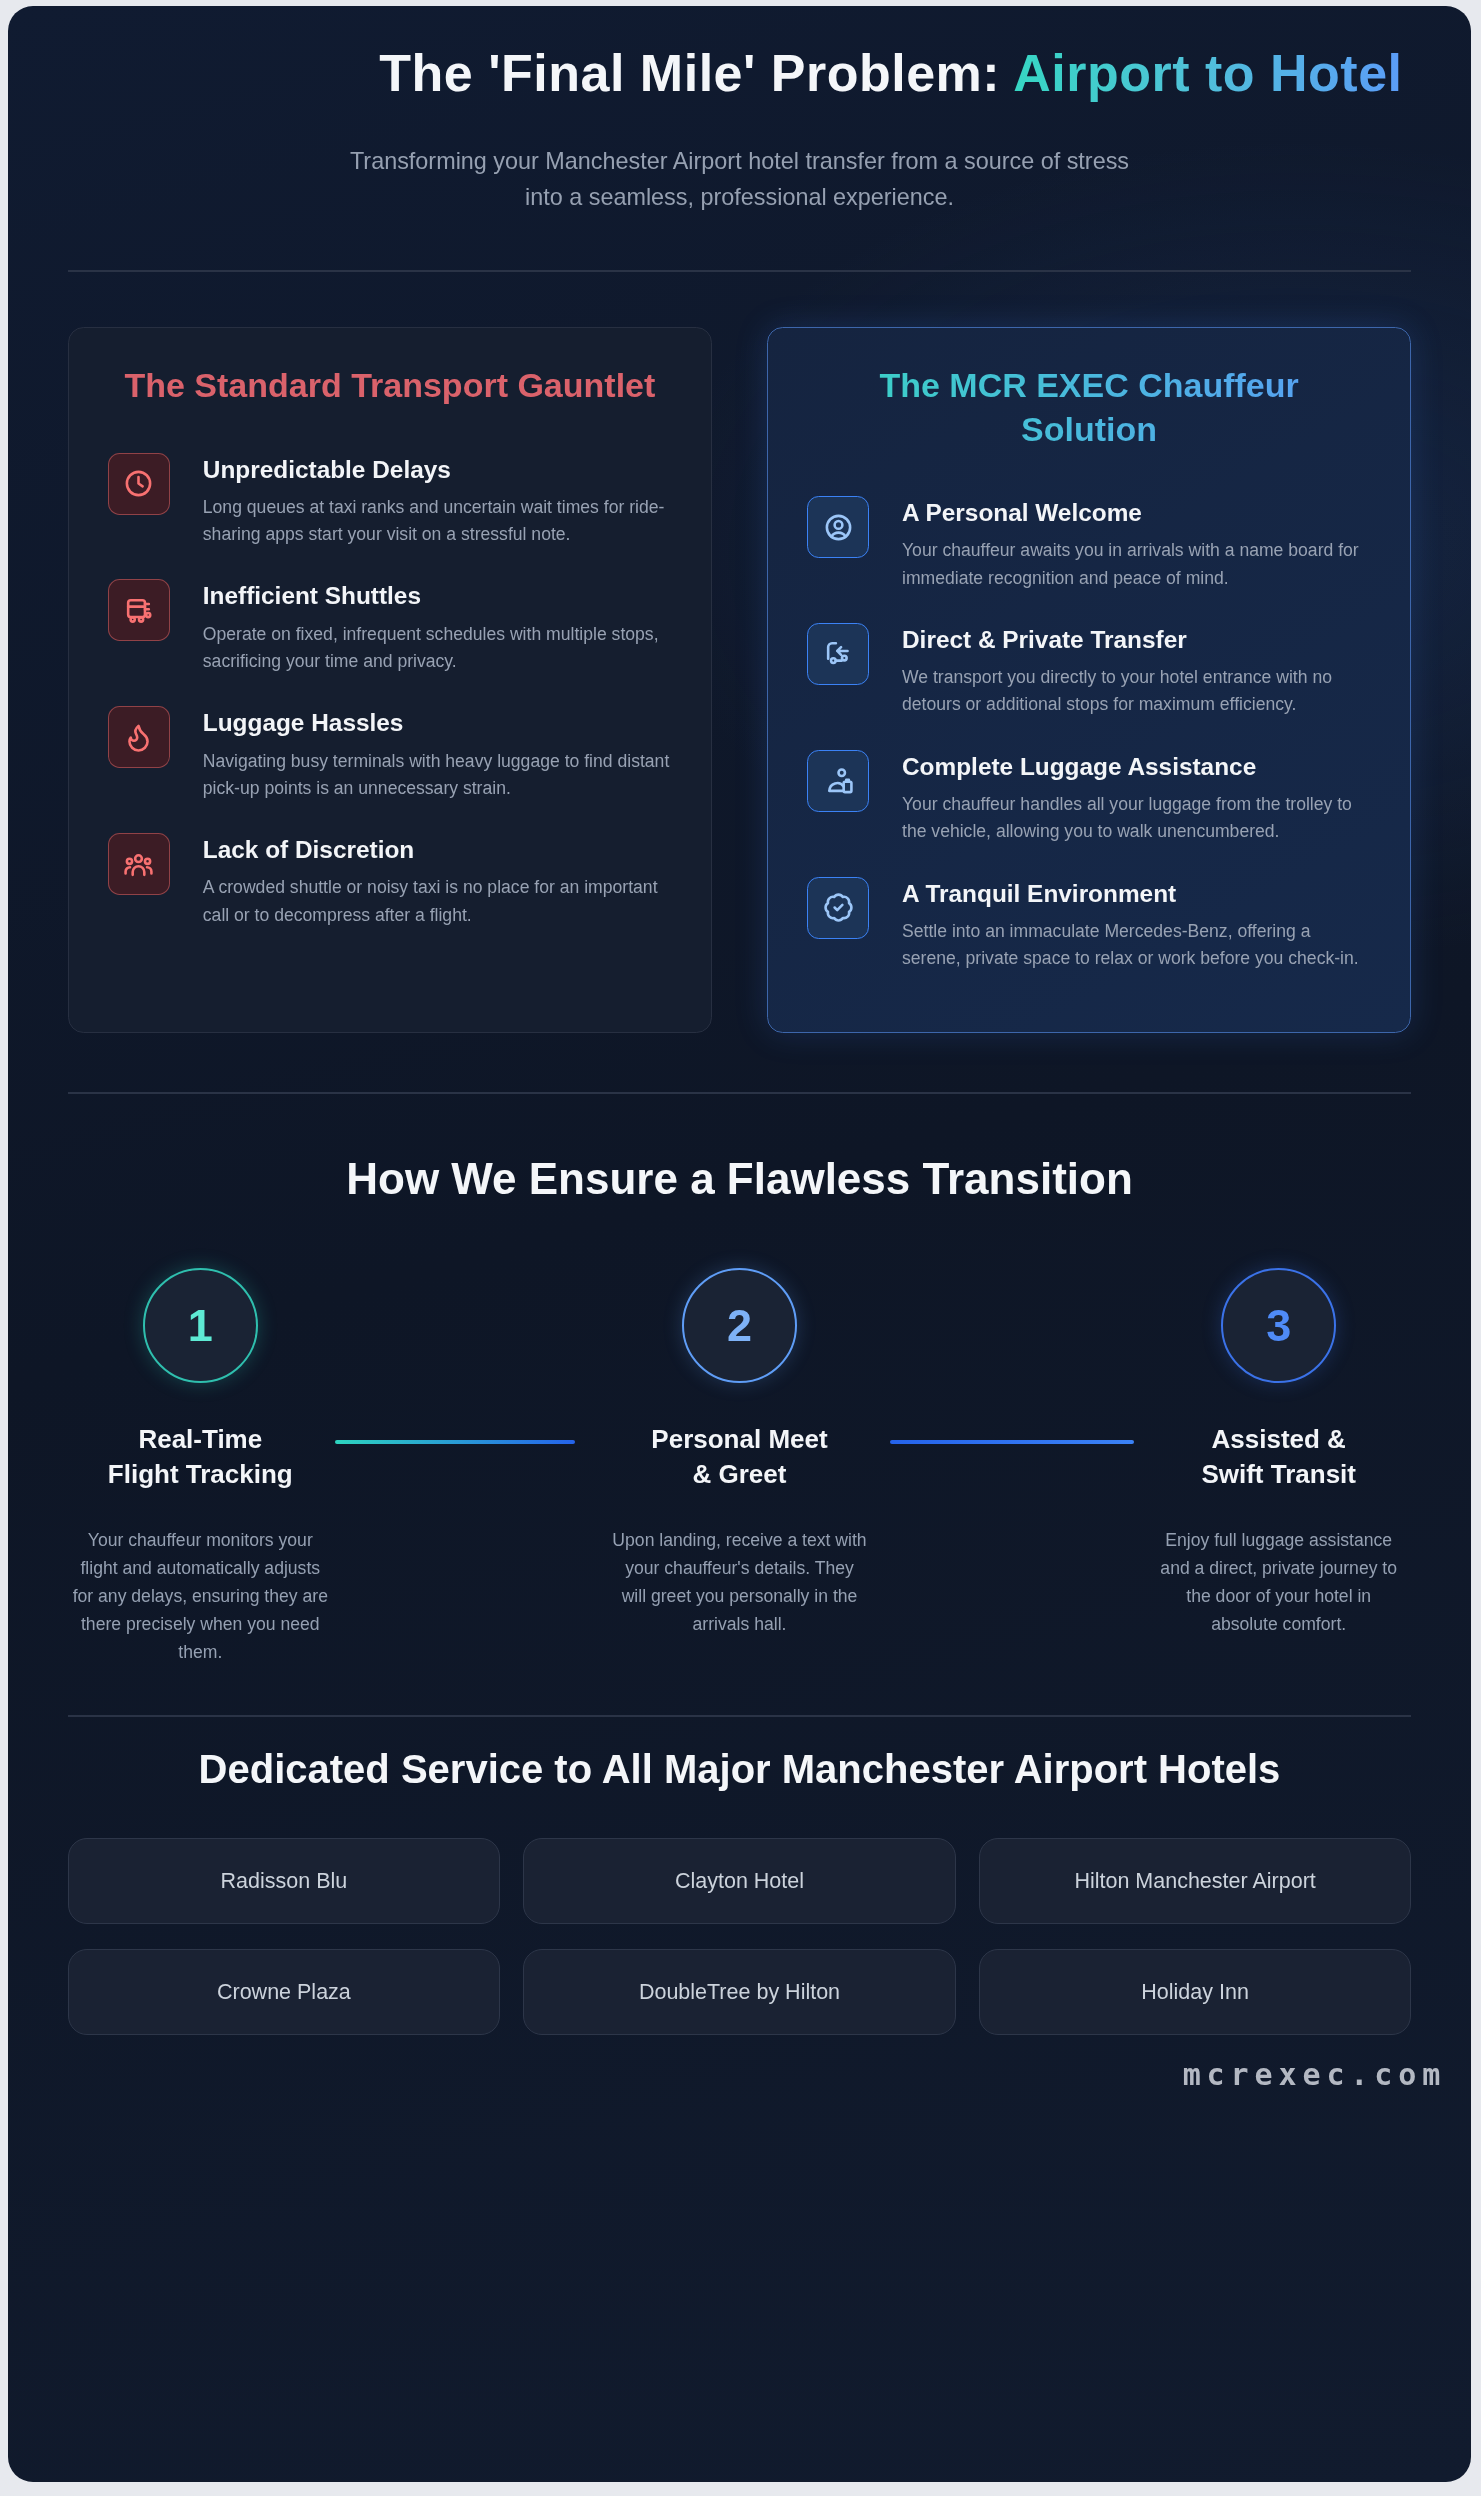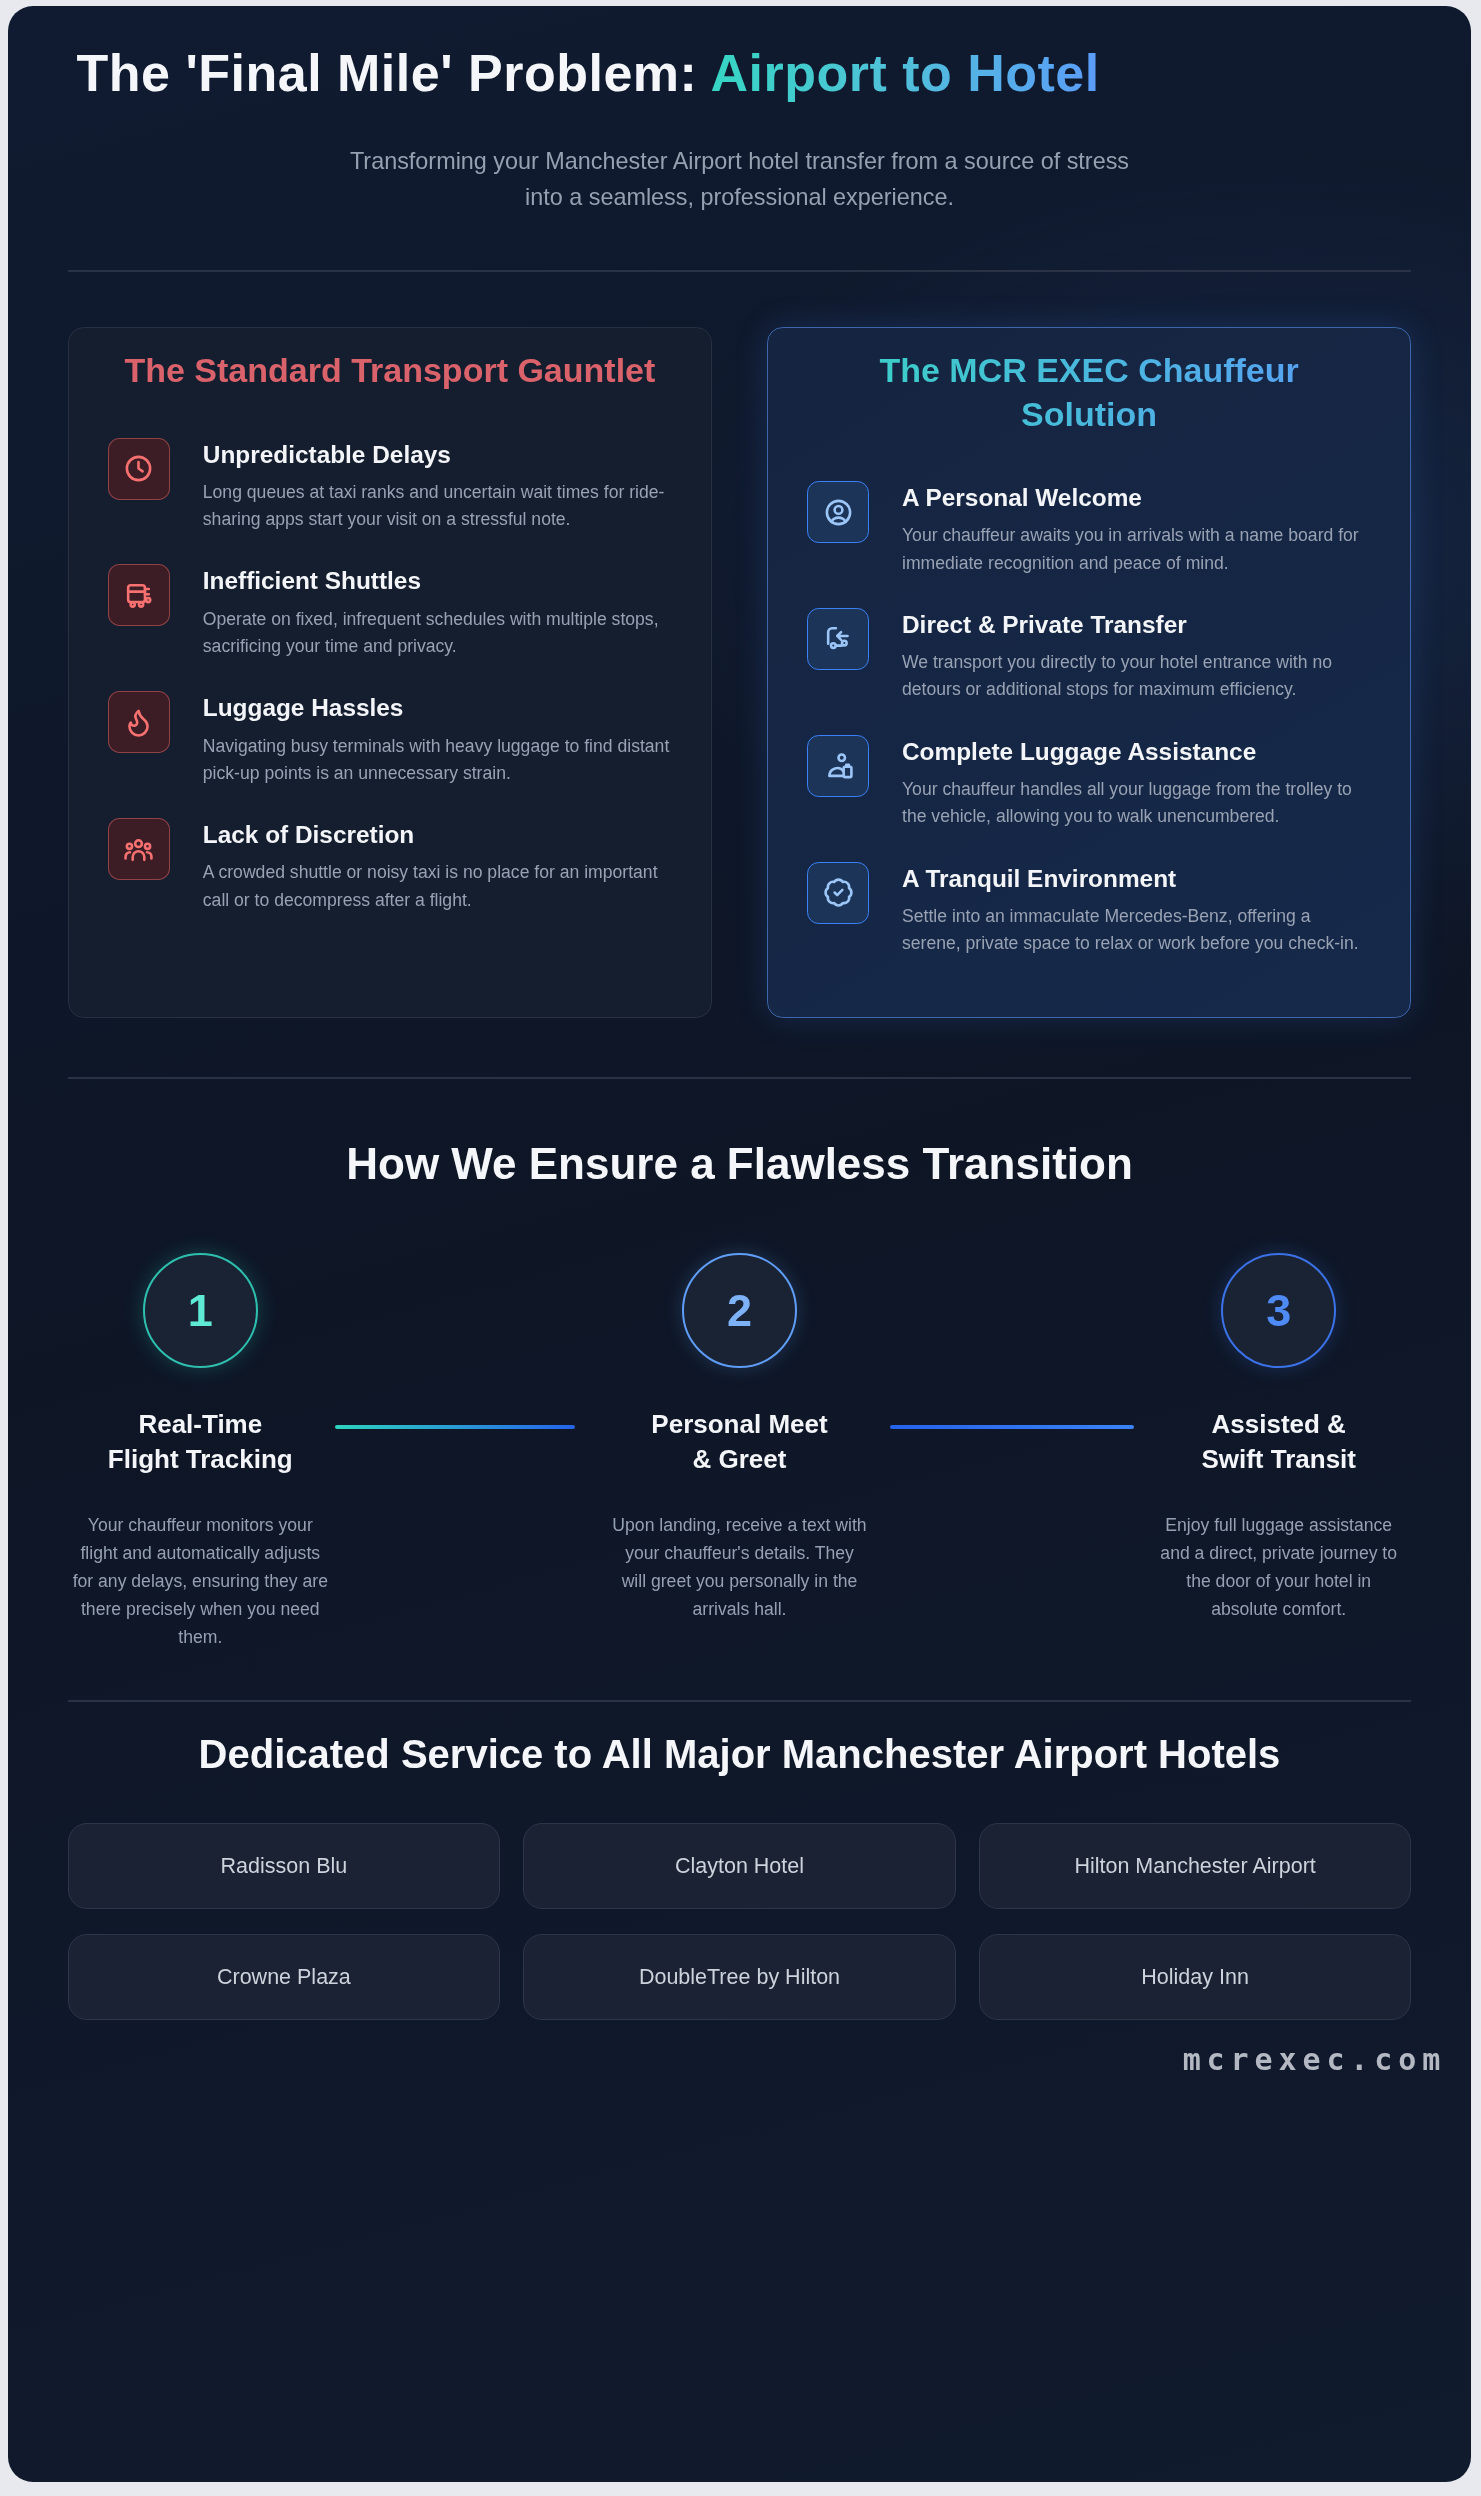--- a/index.html
+++ b/index.html
@@ -15,35 +15,35 @@
     border-radius:25px;
     background:
       radial-gradient(1073px 683px at 88% 22%, rgba(37,70,126,0.28) 0%, rgba(37,70,126,0) 60%),
       linear-gradient(165deg, #101b31 0%, #0e1626 48%, #111b2e 100%);
     overflow:hidden;
     position:relative;
   }
   
   .hero-title {
     margin:33px auto 0; max-width:1326px;
-    text-align:left; font-size:52px; font-weight:800; line-height:1.32;
+    text-align:right; font-size:52px; font-weight:800; line-height:1.32;
     color:#f4f6f9; letter-spacing:0.5px;
   }
   .hero-title .accent {
     background:linear-gradient(90deg,#36d6c3 0%,#4fc2d8 45%,#5b9cf8 100%);
     -webkit-background-clip:text; background-clip:text; color:transparent;
   }
   .hero-sub {
     margin:35px auto 12px; max-width:790px;
     text-align:center; font-size:23.4px; line-height:1.55; color:#96a0b1;
   }
   .divider { height:2px; background:#2a3346; margin:55px 60px 0; border:0; }
   
   .cards { display:grid; grid-template-columns:1fr 1fr; gap:55px; margin:55px 60px 0; }
-  .card { border-radius:15.6px; padding:21px 39px 29px; }
+  .card { border-radius:15.6px; padding:36px 39px 29px; }
   .card-problem { background:#151e2f; border:1px solid #272f41; }
   .card-solution {
     background:linear-gradient(150deg,#152440 0%,#16294a 100%);
     border:1px solid #3d66ab;
     box-shadow:0 0 33px rgba(59,130,246,0.18);
   }
   .card h2 { text-align:center; font-size:34px; font-weight:800; line-height:1.28; margin-bottom:45px; }
   .card-problem h2 { color:#da626b; }
   .card-solution h2 {
     background:linear-gradient(90deg,#38d5c2 0%,#5b9cf8 100%);

